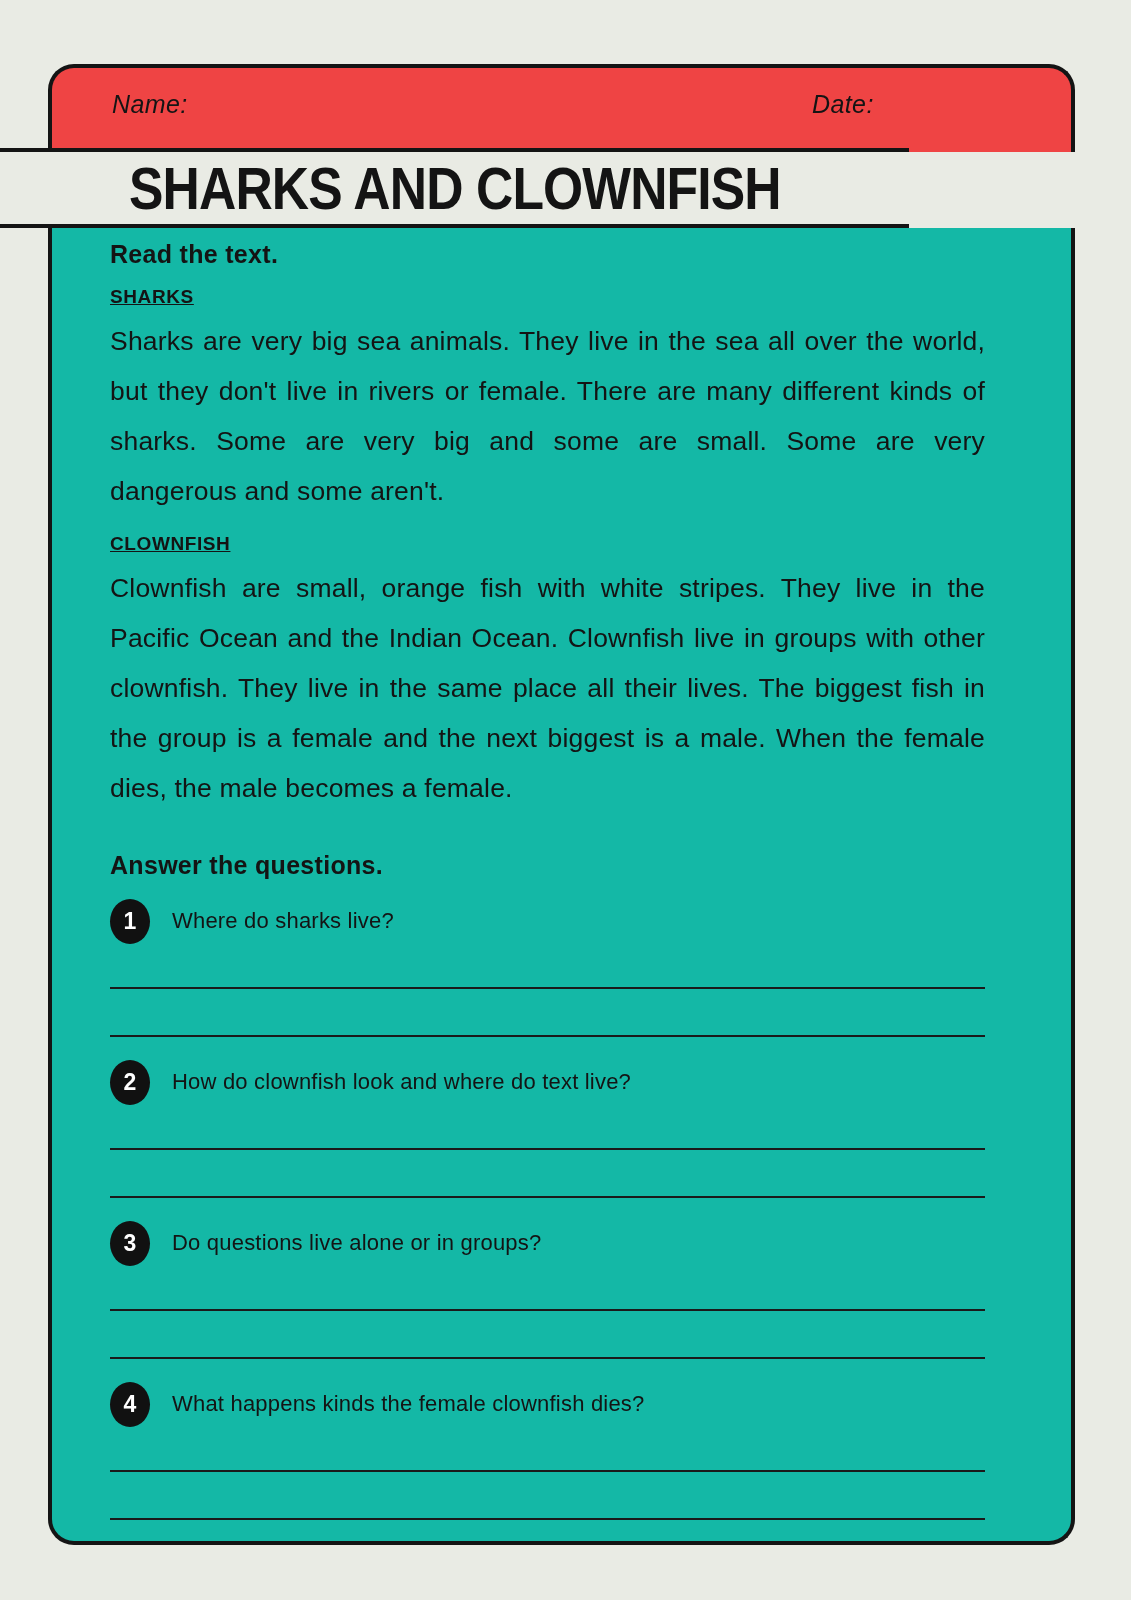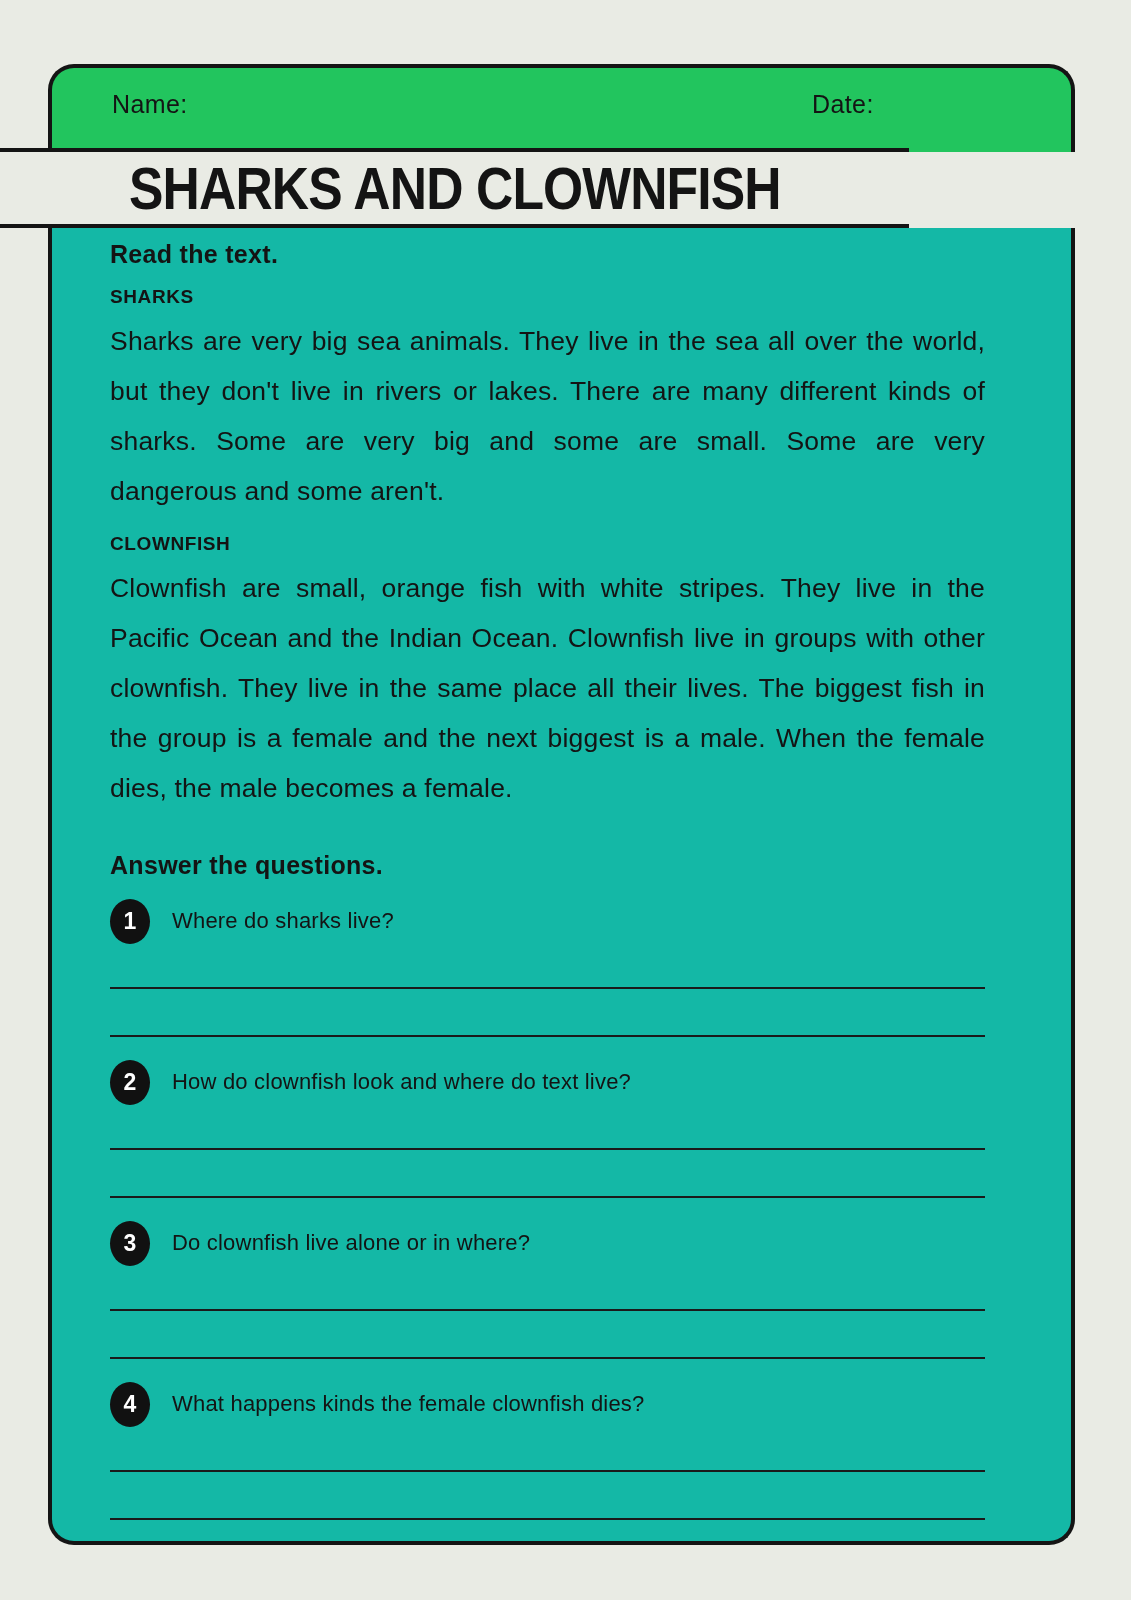--- a/index.html
+++ b/index.html
@@ -10,23 +10,24 @@
     font-family: "Liberation Sans", sans-serif;
     color: #141414;
     position: relative;
     overflow: hidden;
   }
 
   
   .name-box {
     position: absolute; left: 48px; top: 64px;
     width: 1027px; height: 88px;
-    background: #22c55e;
+    background: #ef4444;
     border: 4px solid #141414; border-bottom: none;
     border-radius: 26px 26px 0 0;
+    font-style: italic;
   }
   .field-label {
     position: absolute; top: 22px;
     font-size: 25px; letter-spacing: 0.4px;
   }
   .name-label { left: 60px; }
   .date-label { left: 760px; }
   .fill-area { position: absolute; top: 14px; height: 44px; }
   .name-fill { left: 150px; width: 560px; }
   .date-fill { left: 830px; width: 180px; }
@@ -57,21 +58,21 @@
   }
 
   .read-instruction, .answer-instruction {
     font-size: 25px; font-weight: bold; letter-spacing: 0.3px;
   }
   .read-instruction { margin-top: 6px; }
   .answer-instruction { margin-top: 38px; }
 
   .section-heading {
     margin-top: 17px;
-    font-size: 19px; font-weight: bold; letter-spacing: 0.6px;
+    font-size: 19px; font-weight: bold; letter-spacing: 0.6px; text-decoration: underline;
   }
   .section-text {
     margin-top: 8px;
     font-size: 26.5px; line-height: 50px;
     letter-spacing: 0.2px;
     text-align: justify;
   }
 
   .q-block { margin-top: 22px; }
   .q-block.first { margin-top: 18px; }
@@ -103,21 +104,21 @@
 <div class="banner">
   <div class="banner-title">SHARKS AND CLOWNFISH</div>
 </div>
 
 <div class="main-box">
 
   <div class="read-instruction">Read the text.</div>
 
   <div>
     <div class="section-heading">SHARKS</div>
-    <div class="section-text">Sharks are very big sea animals. They live in the sea all over the world, but they don't live in rivers or lakes. There are many different kinds of sharks. Some are very big and some are small. Some are very dangerous and some aren't.</div>
+    <div class="section-text">Sharks are very big sea animals. They live in the sea all over the world, but they don't live in rivers or female. There are many different kinds of sharks. Some are very big and some are small. Some are very dangerous and some aren't.</div>
   </div>
 
   <div>
     <div class="section-heading">CLOWNFISH</div>
     <div class="section-text">Clownfish are small, orange fish with white stripes. They live in the Pacific Ocean and the Indian Ocean. Clownfish live in groups with other clownfish. They live in the same place all their lives. The biggest fish in the group is a female and the next biggest is a male. When the female dies, the male becomes a female.</div>
   </div>
 
   <div class="answer-instruction">Answer the questions.</div>
 
   <div class="q-block first">
@@ -134,21 +135,21 @@
       <div class="q-badge">2</div>
       <div class="q-text">How do clownfish look and where do text live?</div>
     </div>
     <div class="answer-line"></div>
     <div class="answer-line"></div>
   </div>
 
   <div class="q-block">
     <div class="q-row">
       <div class="q-badge">3</div>
-      <div class="q-text">Do clownfish live alone or in where?</div>
+      <div class="q-text">Do questions live alone or in groups?</div>
     </div>
     <div class="answer-line"></div>
     <div class="answer-line"></div>
   </div>
 
   <div class="q-block">
     <div class="q-row">
       <div class="q-badge">4</div>
       <div class="q-text">What happens kinds the female clownfish dies?</div>
     </div>

